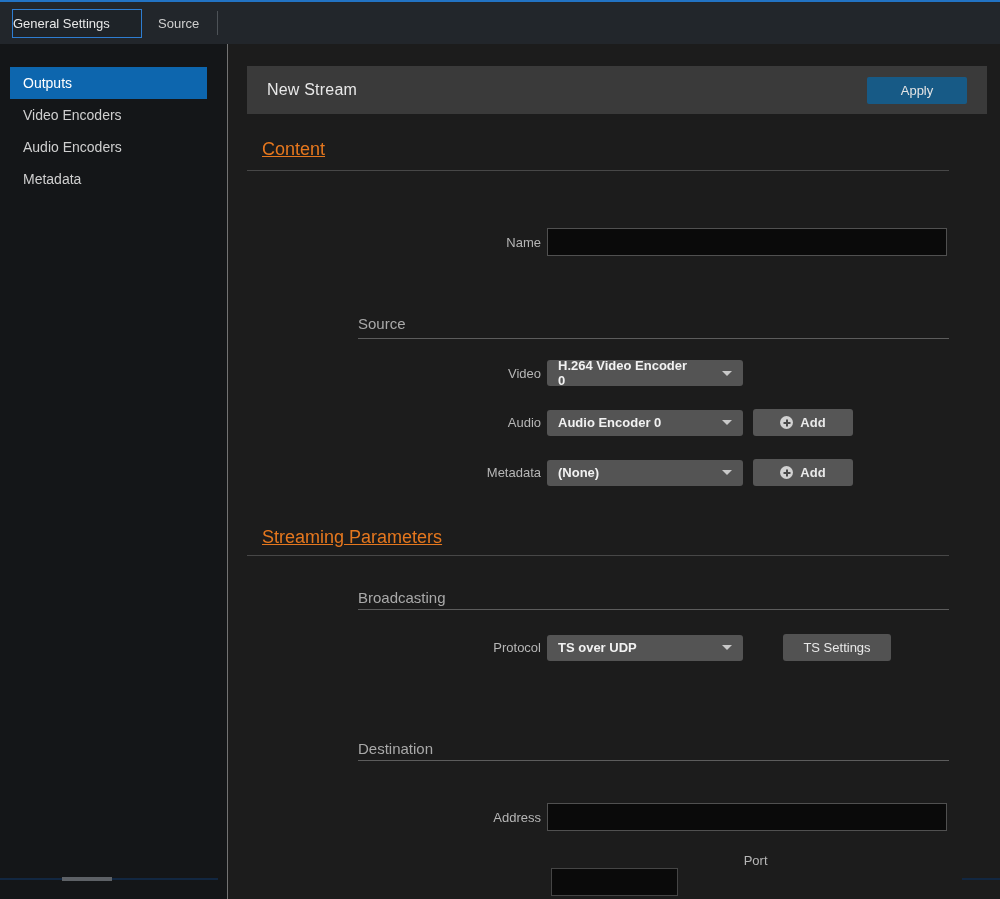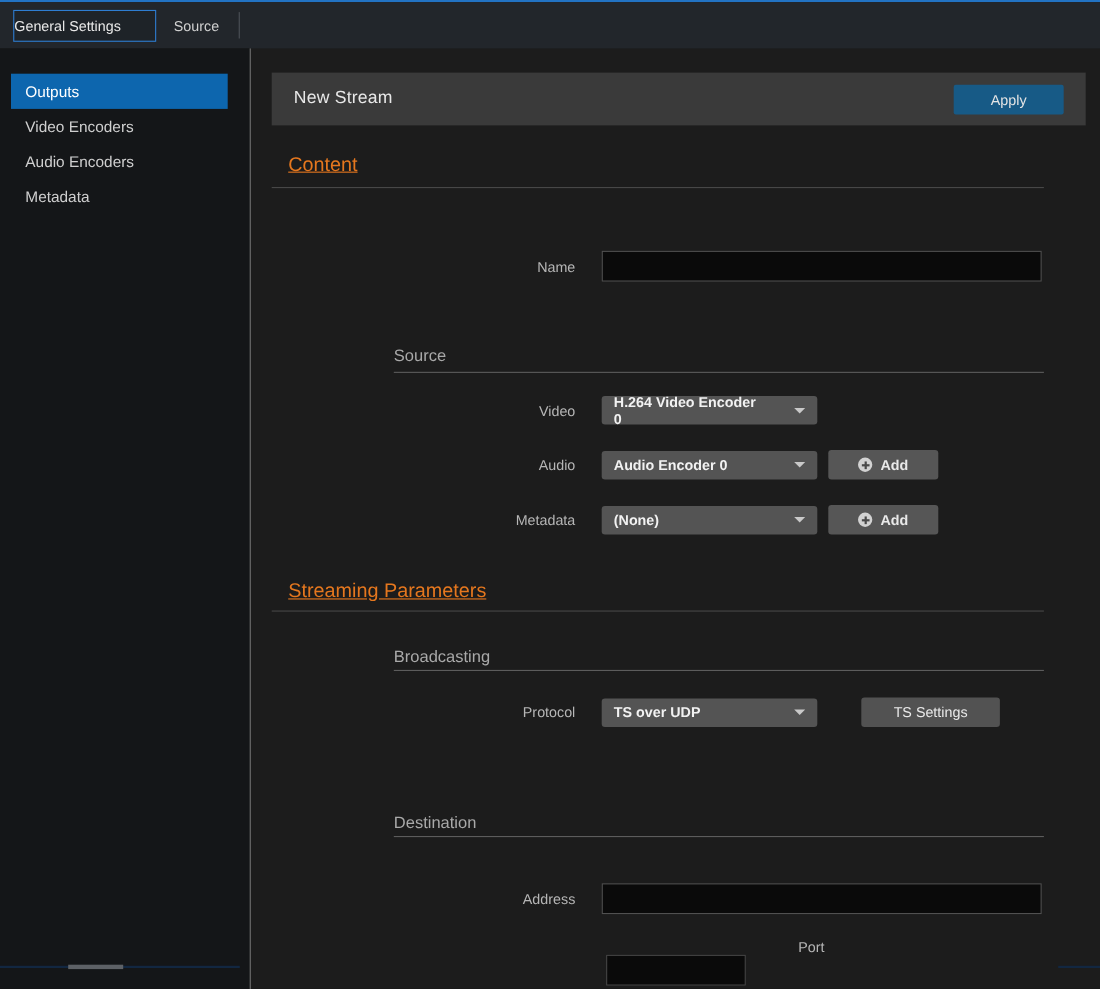--- a/index.html
+++ b/index.html
@@ -29,36 +29,36 @@
                 display:flex;align-items:center;justify-content:space-between;
                 padding:0 20px;box-sizing:border-box;}
   .panel-title{color:#e8e8e8;font-size:16px;letter-spacing:.2px;}
   .apply{width:100px;height:27px;background:#175a86;border:none;border-radius:2px;
          color:#e5e5e5;font-size:13px;font-family:inherit;cursor:pointer;}
   .section-heading{margin:26px 0 0 34px;color:#e5771e;font-size:18px;line-height:18px;text-decoration:underline;}
   .section-divider{margin:12px 0 0 19px;width:702px;height:1px;background:#474747;}
   .sub-heading{color:#a9a9a9;font-size:15px;line-height:16px;margin-left:130px;}
   .sub-divider{margin:6px 0 0 130px;width:591px;height:1px;background:#5c5c5c;}
   .row{display:flex;align-items:center;}
-  .row .label{width:319px;padding-right:24px;box-sizing:border-box;text-align:right;
+  .row .label{width:319px;padding-right:6px;box-sizing:border-box;text-align:right;
               color:#b6b6b6;font-size:13px;flex:none;}
   .text-input{height:28px;background:#0a0a0a;border:1px solid #505050;box-sizing:border-box;
               color:#e0e0e0;font-size:13px;padding:0 8px;font-family:inherit;outline:none;}
   .text-input.wide{width:400px;}
   .text-input.small{width:127px;border-color:#454545;}
   .dropdown{width:196px;height:26px;background:#545454;border-radius:3px;box-sizing:border-box;
             display:flex;align-items:center;justify-content:space-between;padding:0 11px;
             color:#f2f2f2;font-size:13px;font-weight:600;cursor:pointer;gap:28px;}
   .caret{width:0;height:0;border-left:5px solid transparent;border-right:5px solid transparent;
          border-top:5px solid #c9c9c9;flex:none;margin-left:6px;}
   .btn{height:27px;background:#565656;border:none;border-radius:3px;margin-left:10px;
        color:#e9e9e9;font-size:13px;font-family:inherit;cursor:pointer;
        display:inline-flex;align-items:center;justify-content:center;}
   .btn.add{width:100px;gap:7px;font-weight:600;}
-  .btn.ts{width:126px;background:#525252;margin-left:40px;}
+  .btn.ts{width:108px;background:#525252;margin-left:40px;}
   .plus-icon{position:relative;width:13px;height:13px;border-radius:50%;background:#d2d2d2;flex:none;}
   .plus-icon::before{content:"";position:absolute;left:50%;top:50%;width:7px;height:2px;
                      background:#4a4a4a;transform:translate(-50%,-50%);}
   .plus-icon::after{content:"";position:absolute;left:50%;top:50%;width:2px;height:7px;
                     background:#4a4a4a;transform:translate(-50%,-50%);}
   .mt57{margin-top:57px;} .mt60{margin-top:60px;} .mt21{margin-top:21px;}
   .mt23{margin-top:23px;} .mt42{margin-top:42px;} .mt34{margin-top:34px;}
   .mt24{margin-top:24px;} .mt80{margin-top:80px;} .mt22{margin-top:22px;flex-direction:column;}
   .mt9{margin-top:9px;}
   .br-scroll{position:absolute;right:0;bottom:19px;width:38px;height:2px;background:#122741;}

